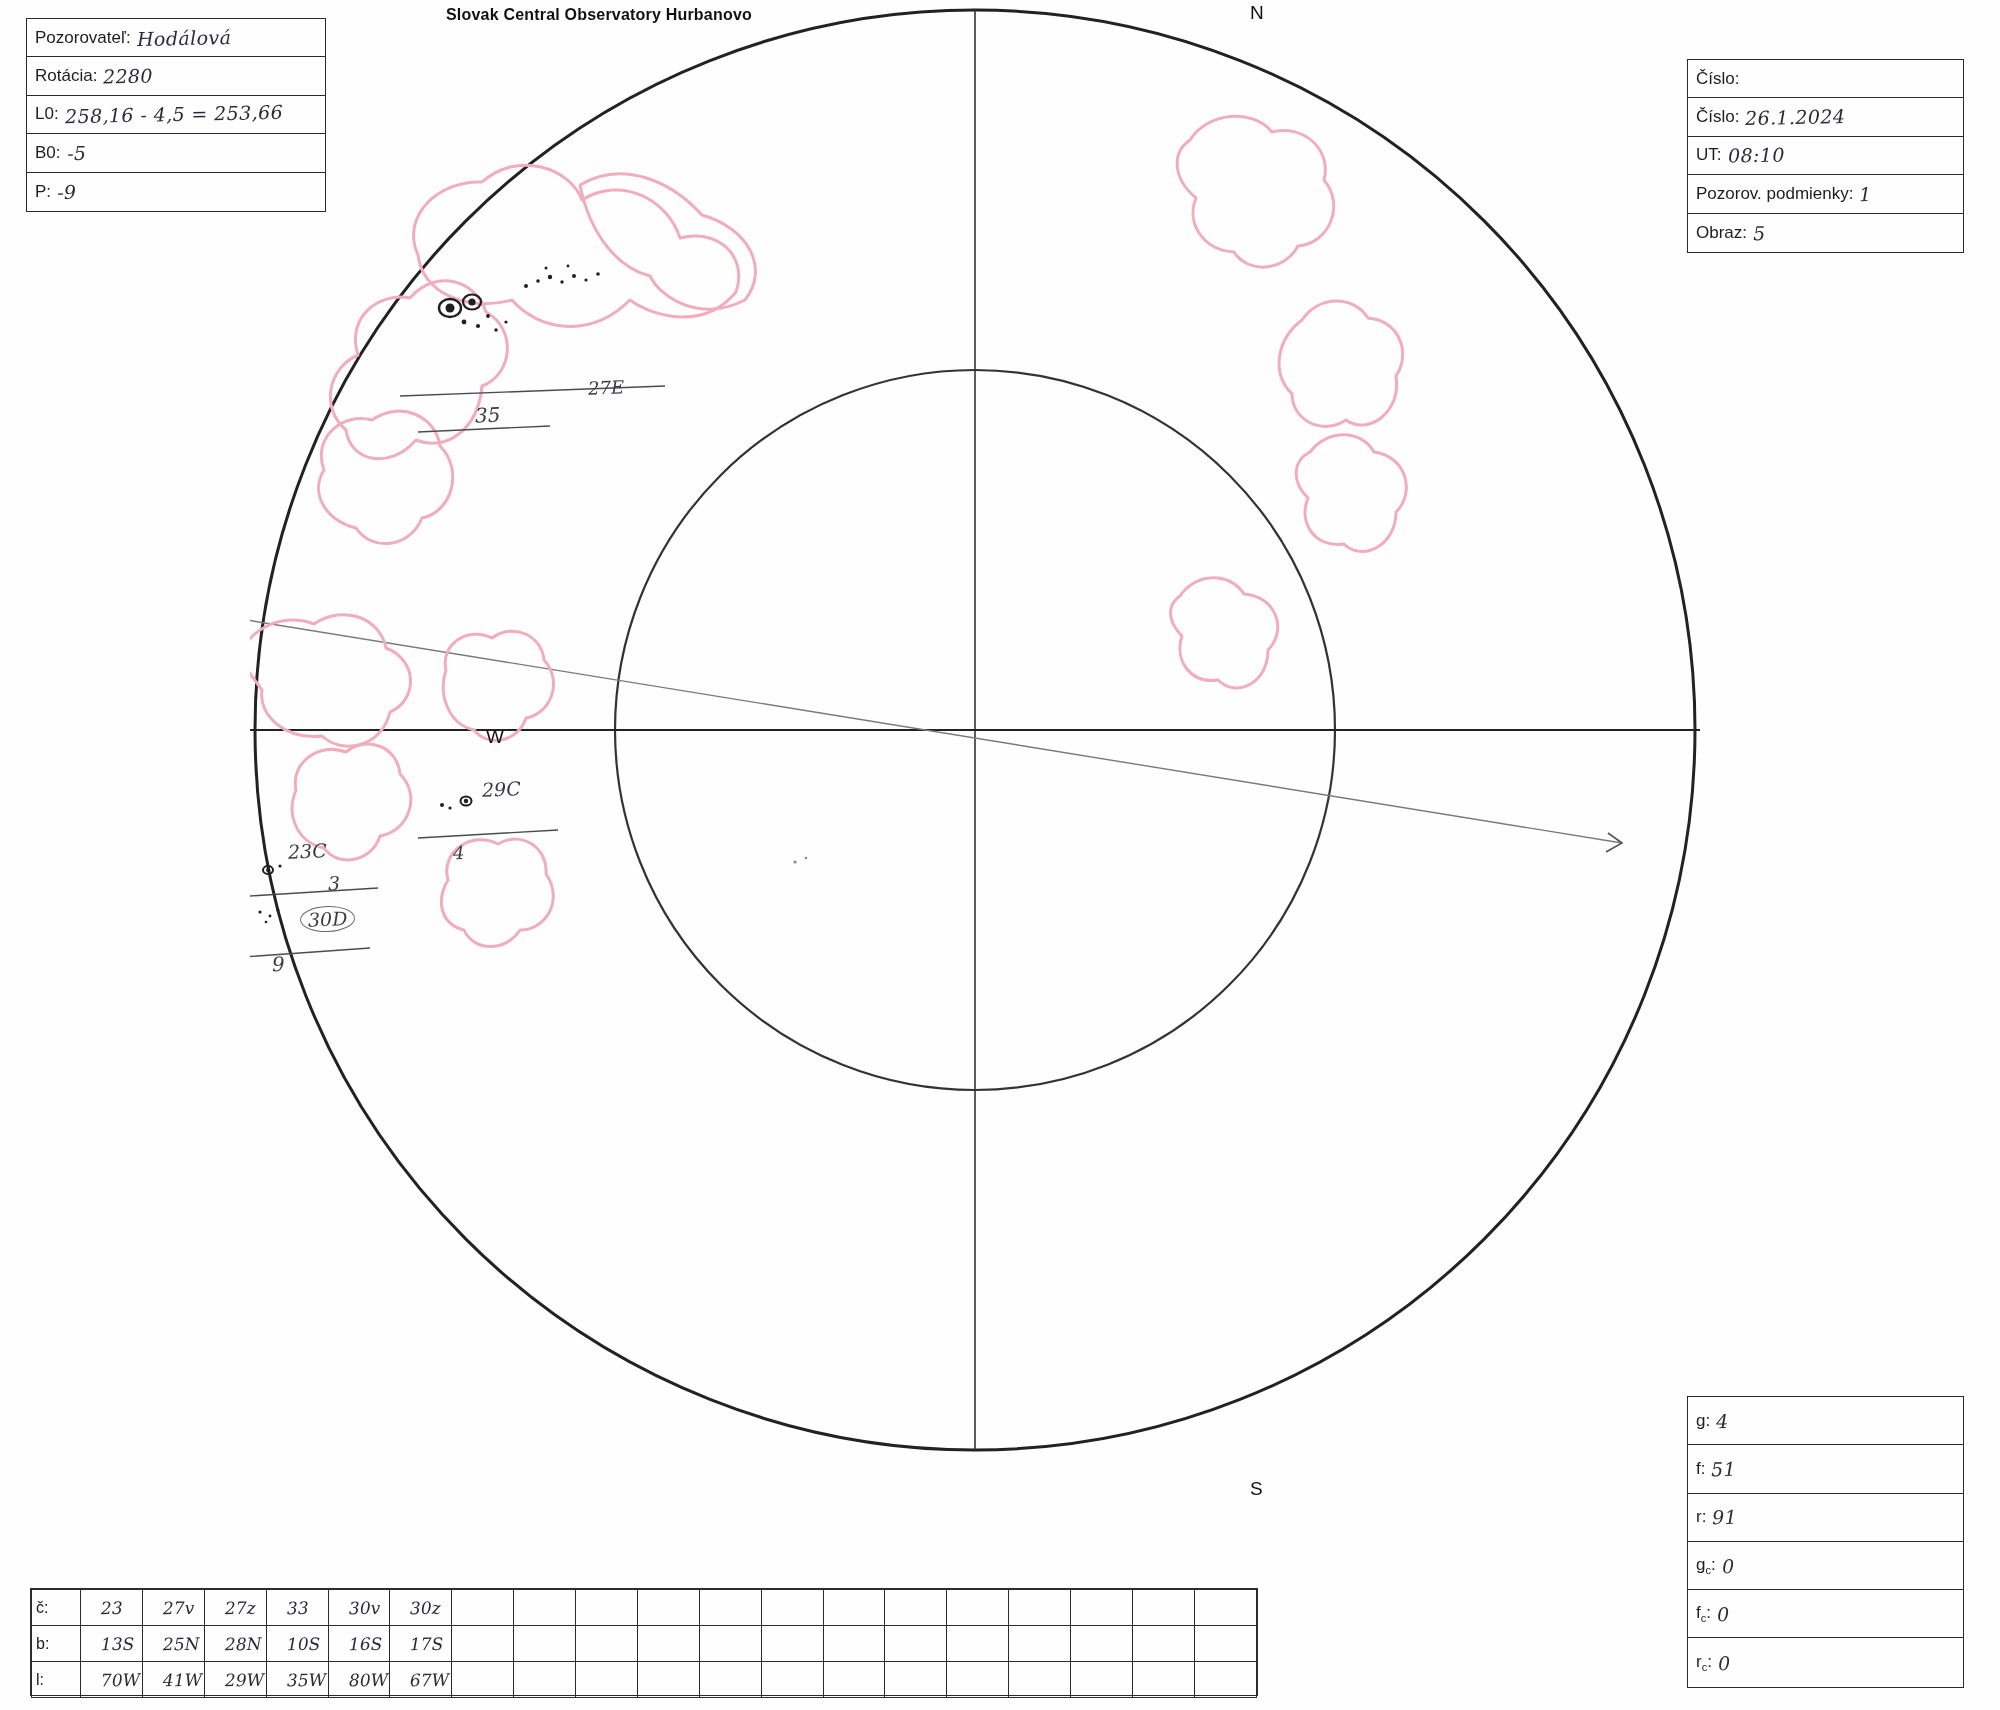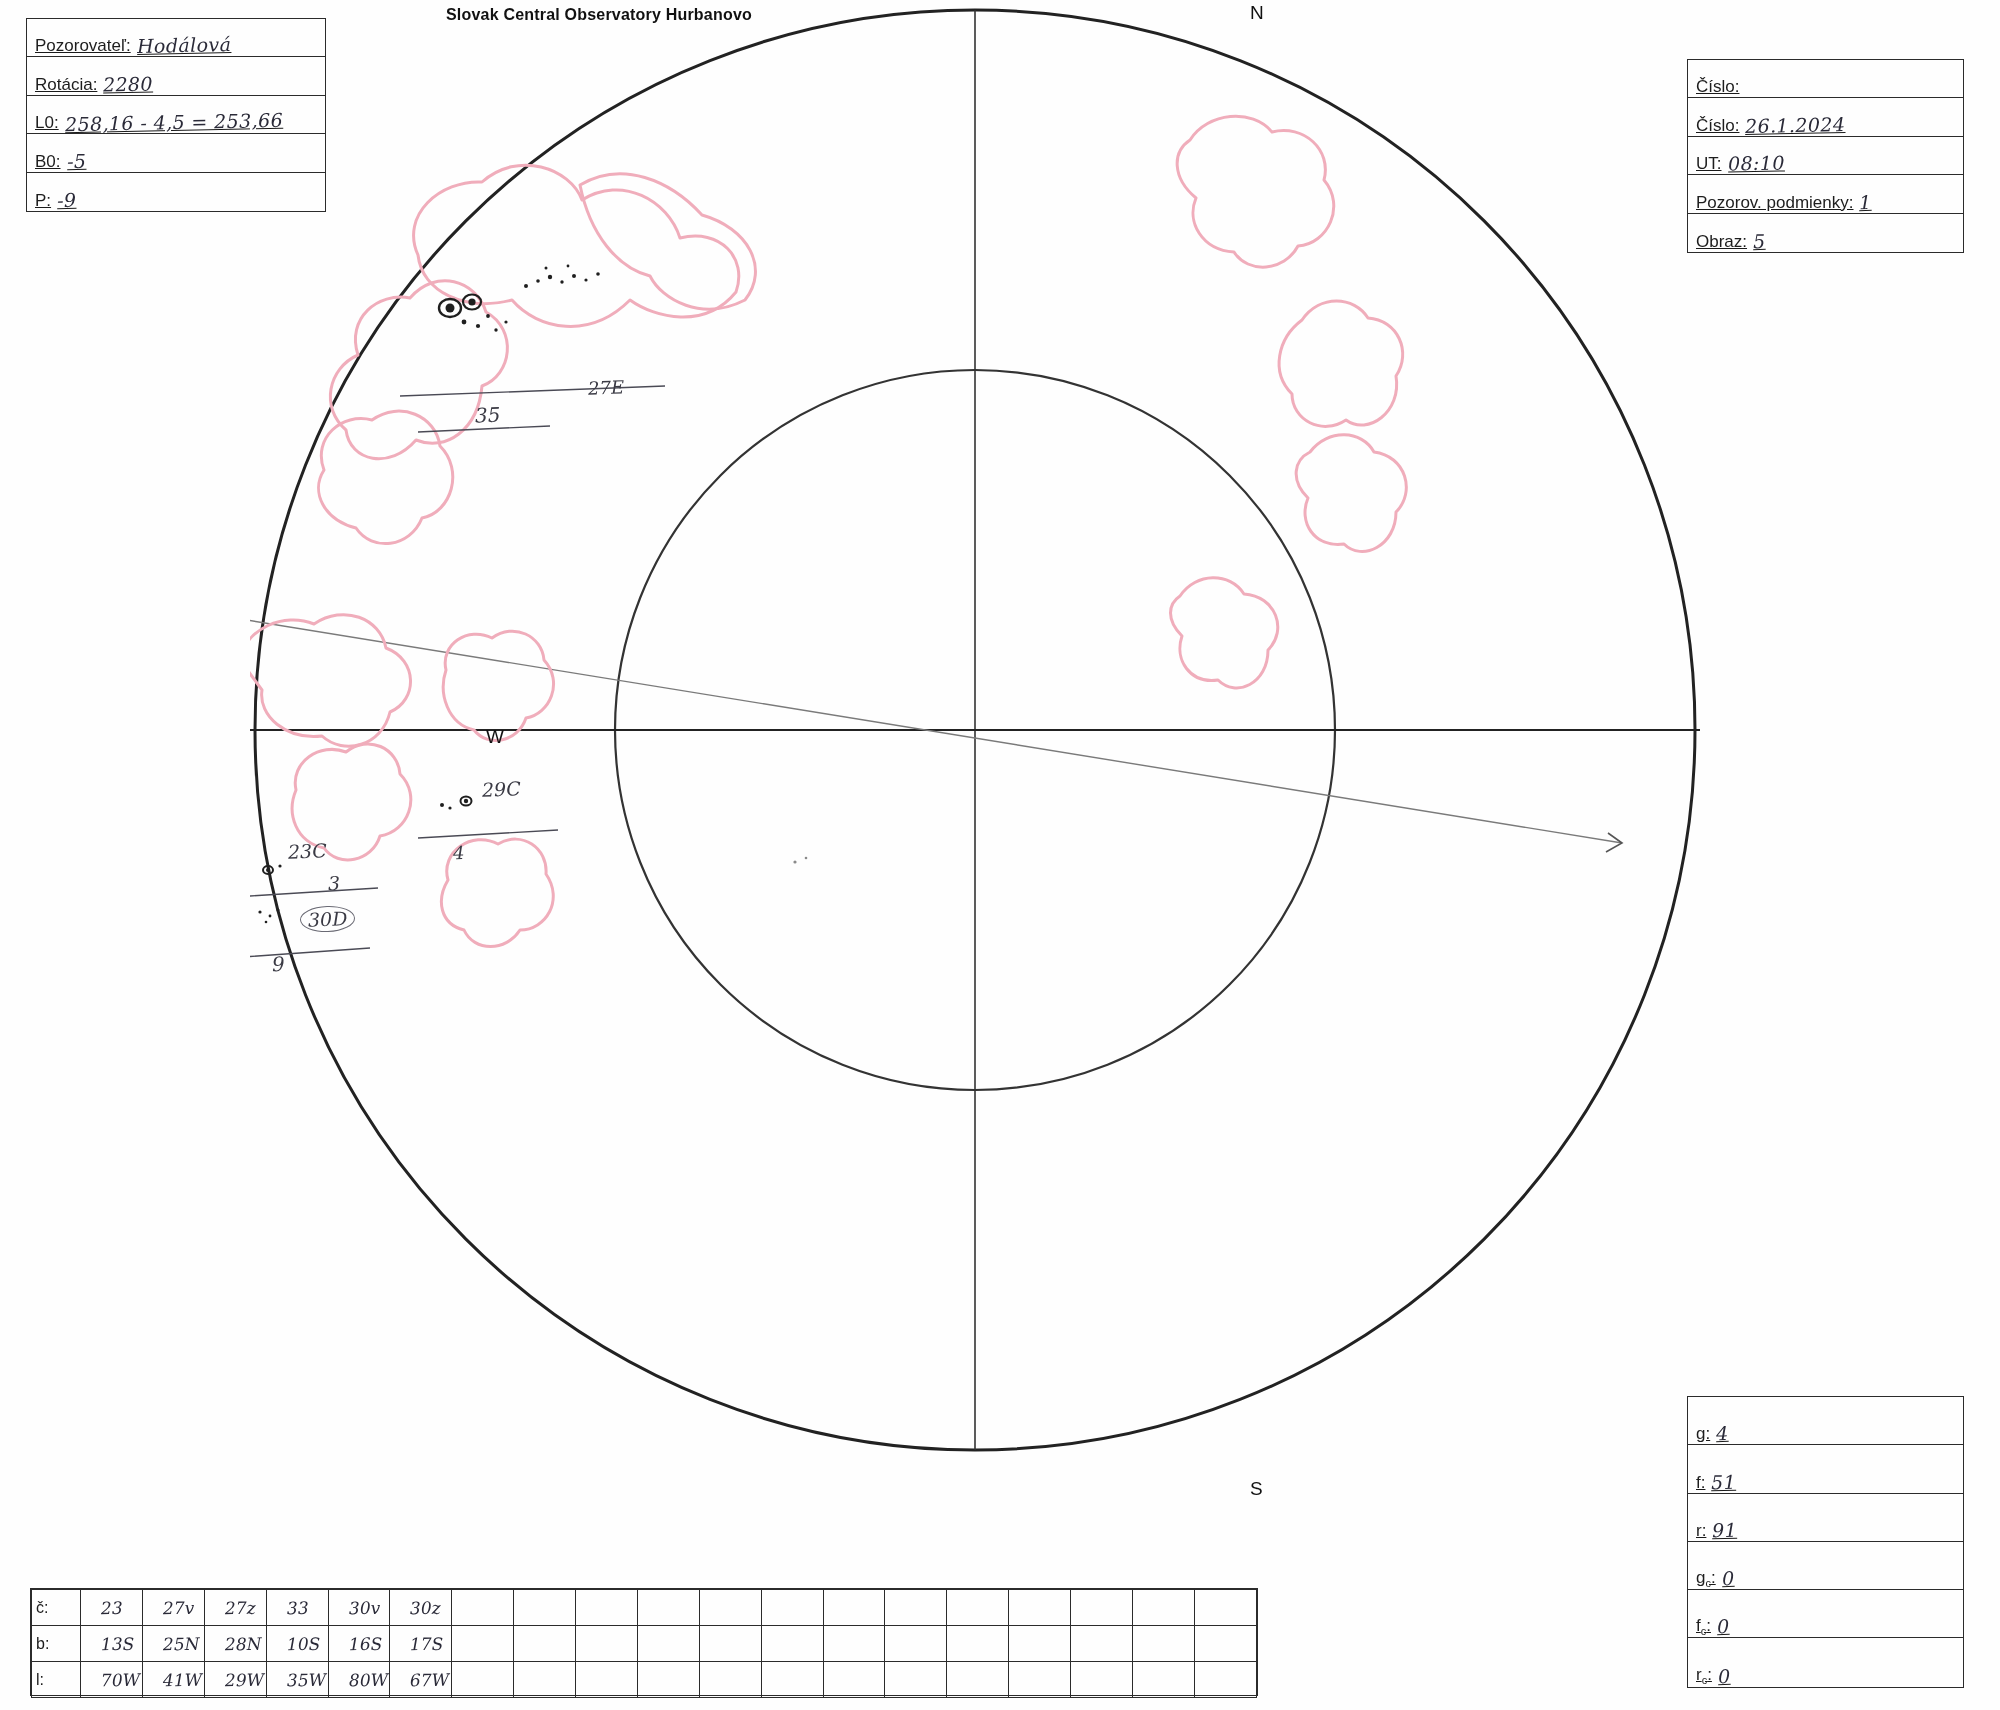--- a/index.html
+++ b/index.html
@@ -9,21 +9,21 @@
 
   
   .obs-title{
     position:absolute;left:410px;top:6px;width:340px;
     font-family:Liberation Sans, sans-serif;font-weight:bold;font-size:16px;
     letter-spacing:.2px;color:#111;margin-left:36px;
   }
 
   
   .box{position:absolute;border:1px solid #2b2b2b;background:transparent;}
-  .box .row{border-bottom:1px solid #2b2b2b;display:flex;align-items:flex-end;padding:0 8px;box-sizing:border-box;text-decoration:underline;}
+  .box .row{border-bottom:1px solid #2b2b2b;display:flex;align-items:center;padding:0 8px;box-sizing:border-box;}
   .box .row:last-child{border-bottom:none;}
   .lbl{font-size:17px;color:#1d1d1d;white-space:nowrap;}
   .lbl .sub{font-size:11px;vertical-align:sub;}
   .hand{
     font-family:"DejaVu Serif",serif;font-style:italic;font-size:19px;color:#2a2a38;
     margin-left:6px;letter-spacing:.4px;transform:rotate(-1.2deg);display:inline-block;
   }
 
   
   #observer-box{left:26px;top:18px;width:298px;height:192px;}

